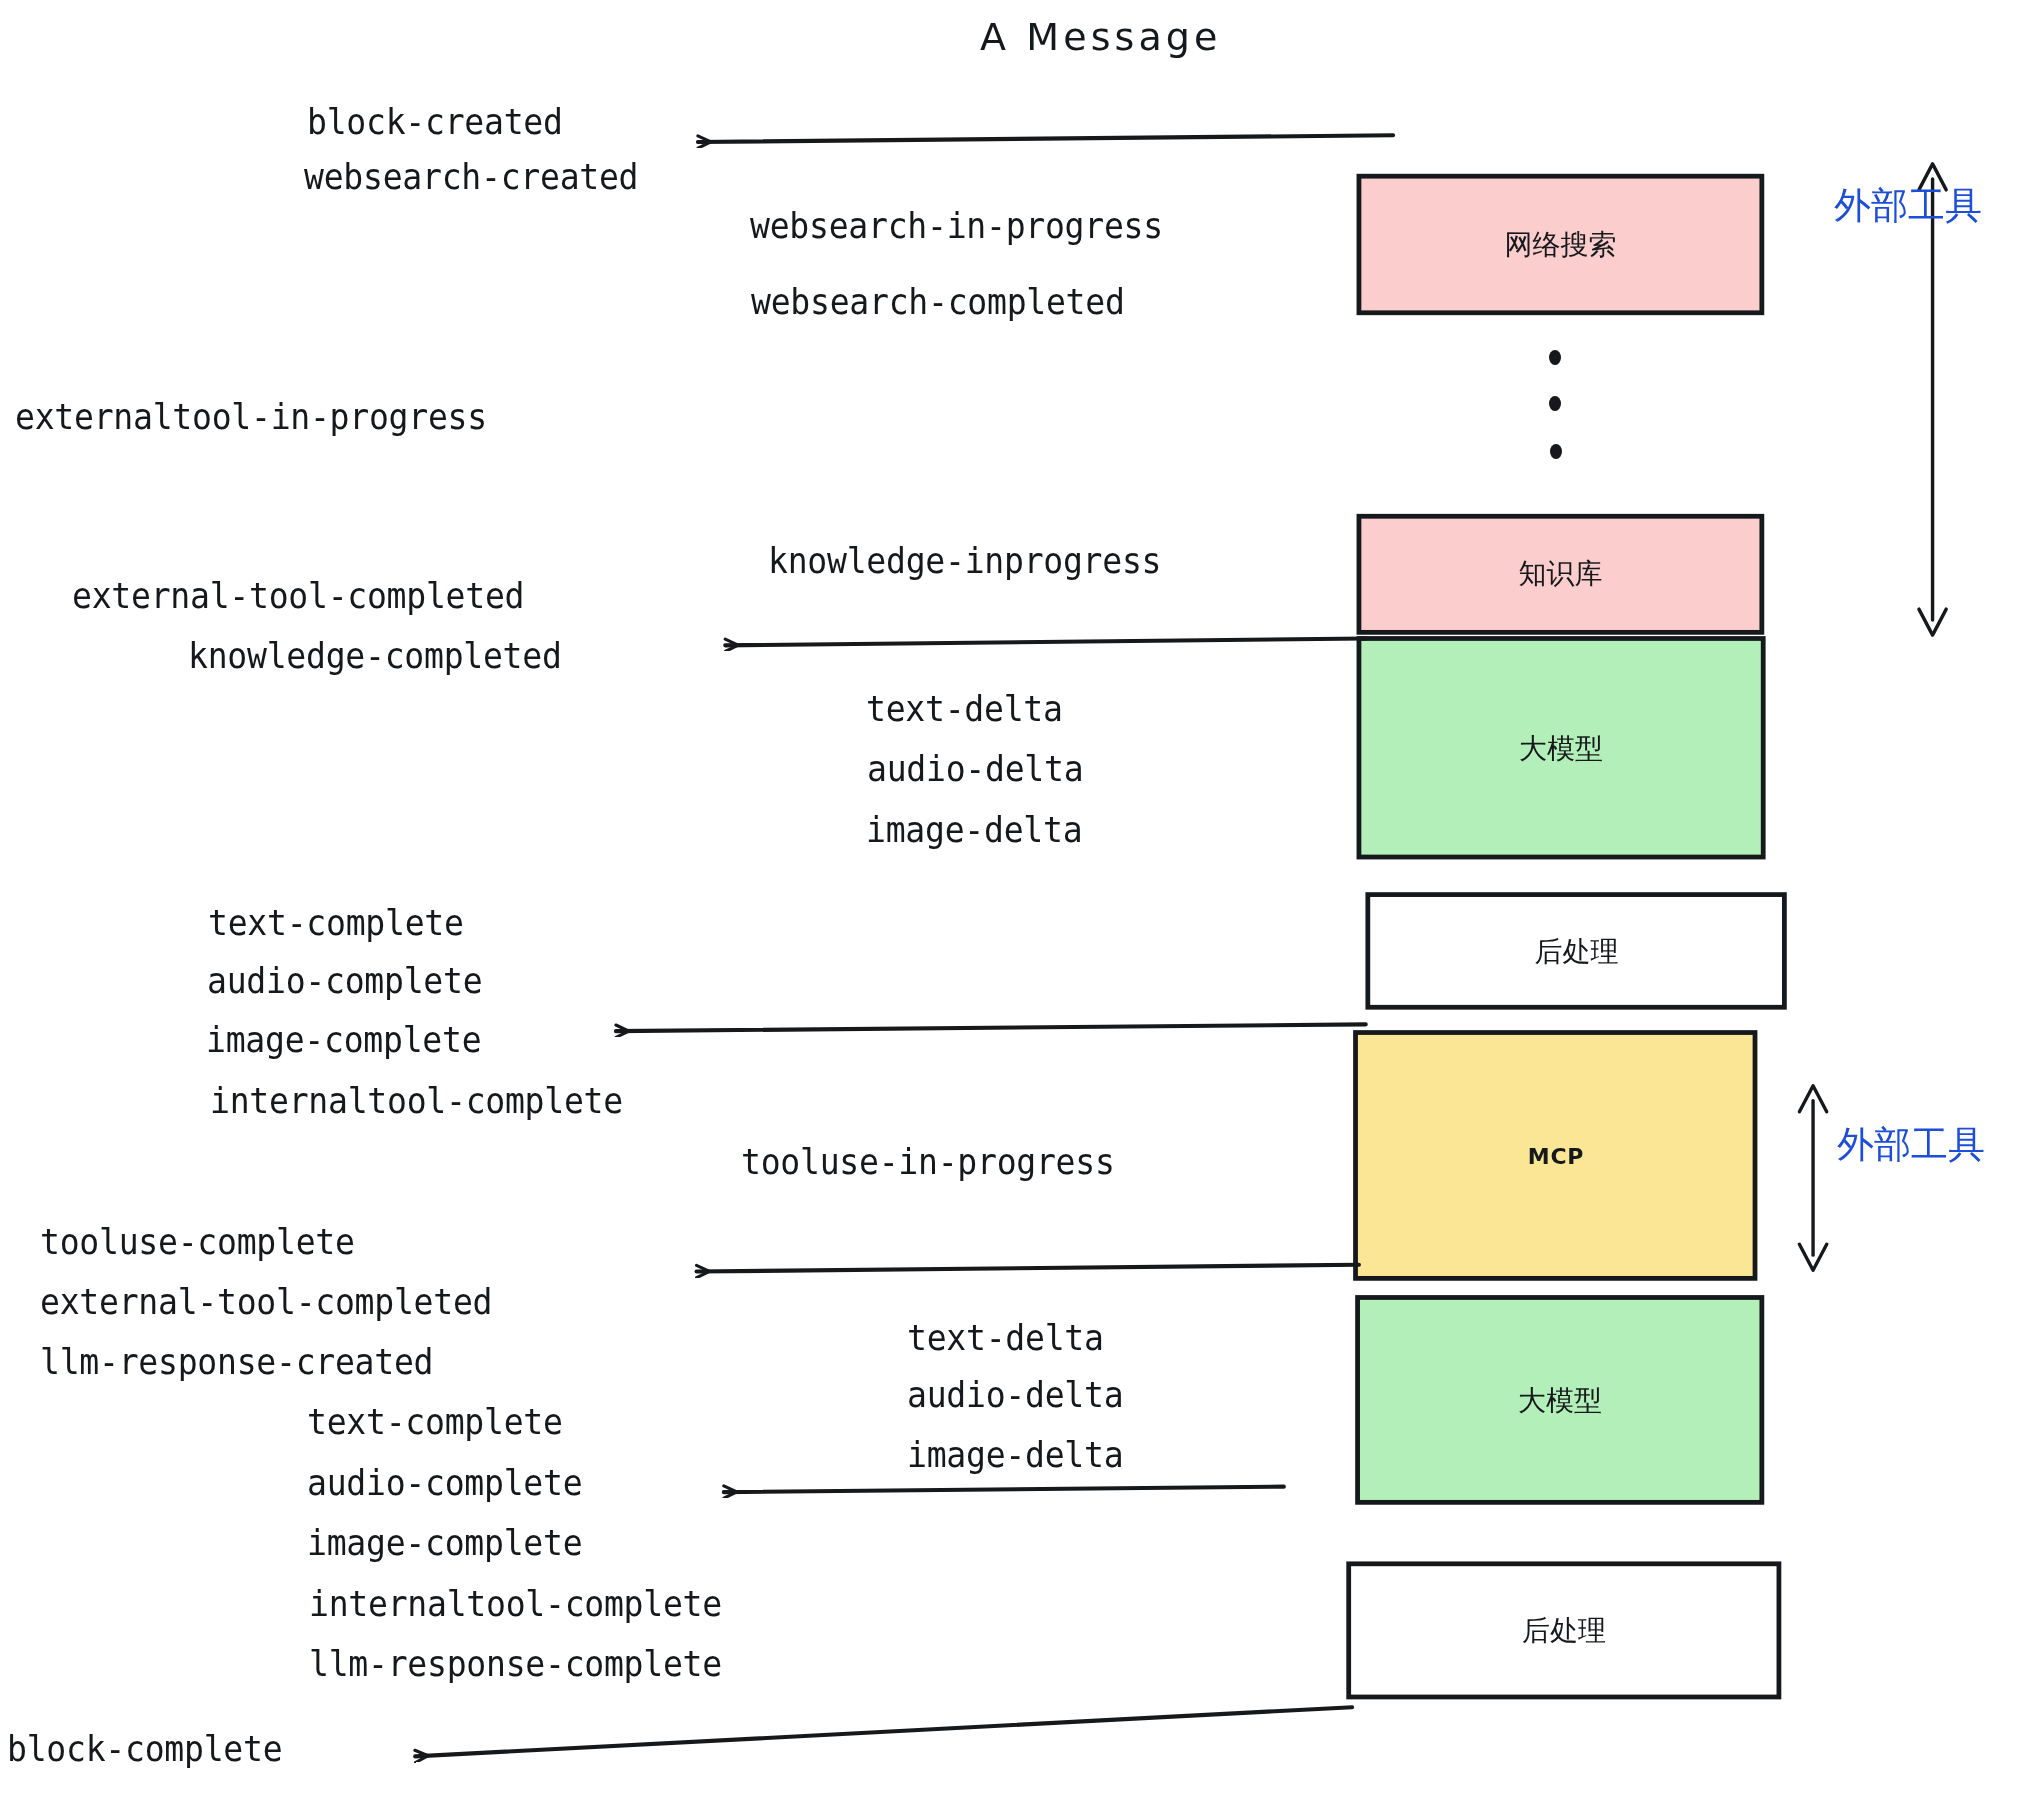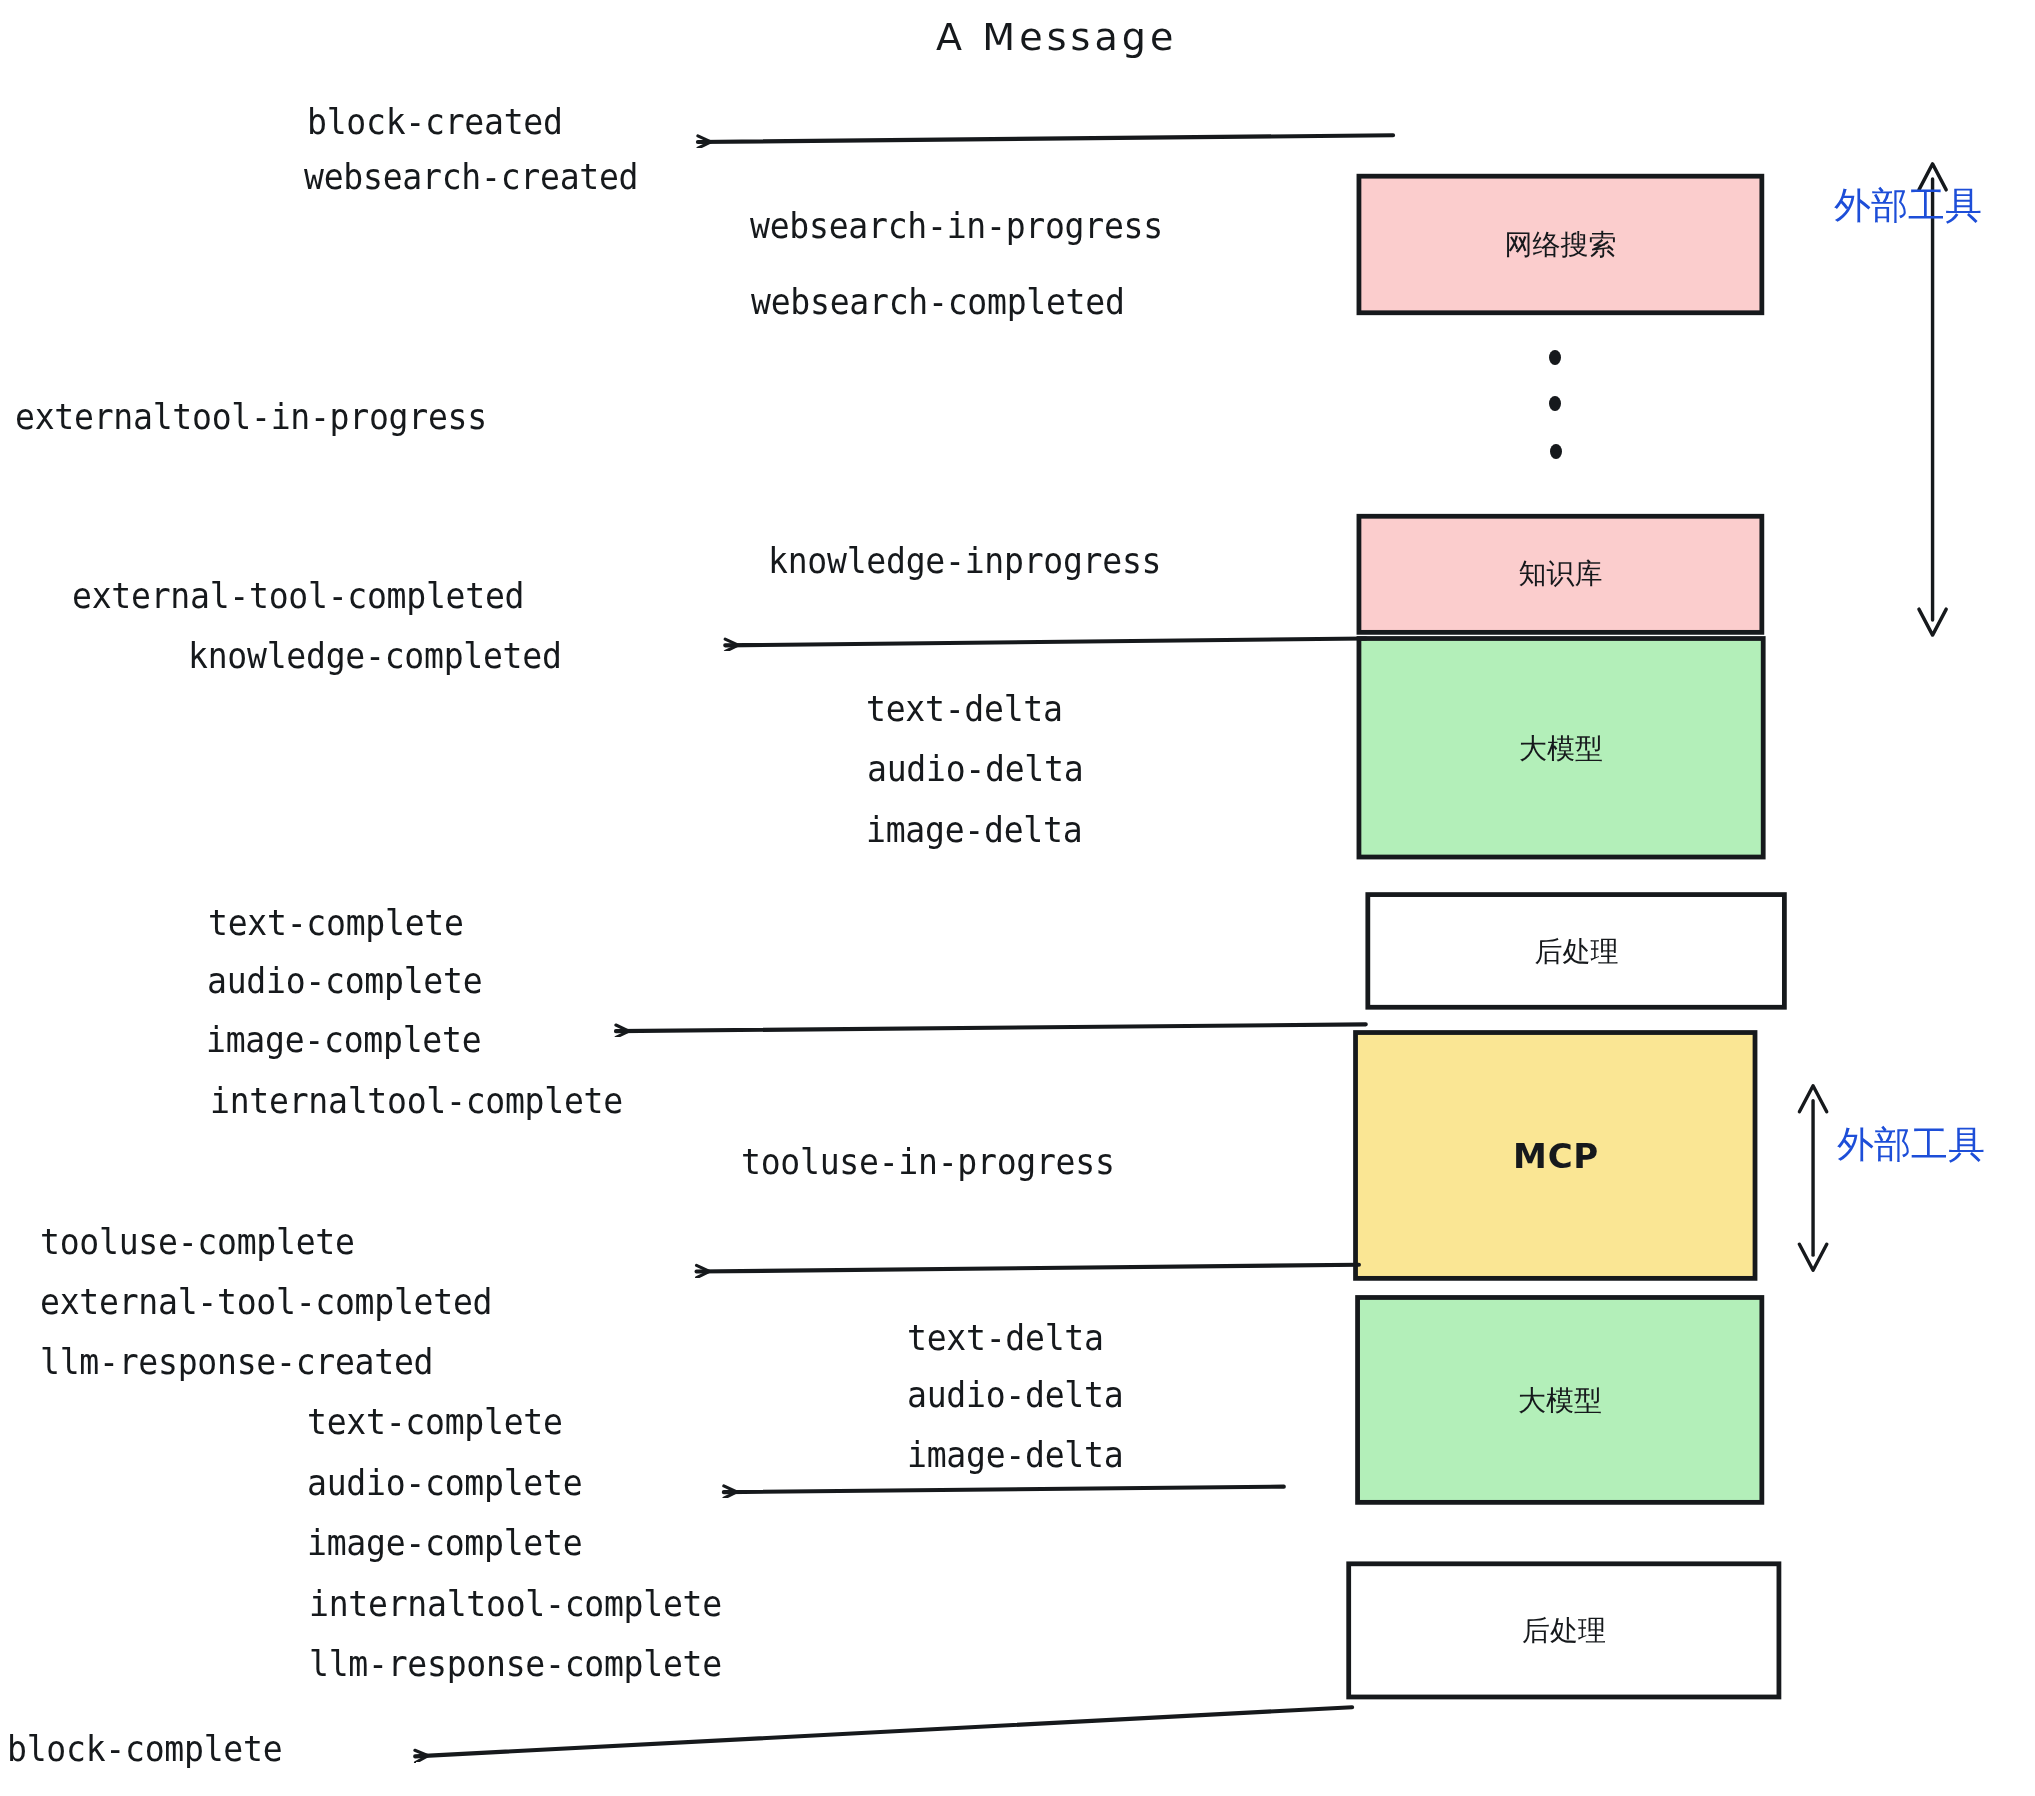--- a/index.html
+++ b/index.html
@@ -43,41 +43,41 @@
     position: absolute;
     display: flex;
     align-items: center;
     justify-content: center;
     font-family: "DejaVu Sans", sans-serif;
     font-size: 28px;
     color: #16191c;
     pointer-events: none;
     white-space: nowrap;
   }
-  .boxlabel.mcp { font-size: 34px; font-weight: 700; letter-spacing: 0.7px; }
+  .boxlabel.mcp { font-size: 22px; font-weight: 700; letter-spacing: 0.7px; }
   .sidelabel {
     position: absolute;
     font-family: "DejaVu Sans", sans-serif;
     font-size: 37px;
     color: #1d4ed8;
     white-space: nowrap;
   }
   .dot {
     position: absolute;
     width: 11.6px; height: 15px;
     background: #16191c;
     border-radius: 50%;
   }
 </style>
 </head>
 <body>
 
 <div id="stage">
 
-  <div class="title" style="left:936px; top:15px;">A Message</div>
+  <div class="title" style="left:980px; top:15px;">A Message</div>
 
   <svg class="layer" viewBox="0 0 2980 2630">
     <defs>
       <marker id="ahead" markerWidth="26" markerHeight="26" refX="22" refY="9" orient="auto" markerUnits="userSpaceOnUse">
         <path d="M22,0 L3,9 L22,18" fill="none" stroke="#16191c" stroke-width="4.5" stroke-linecap="round" stroke-linejoin="round"></path>
       </marker>
       <marker id="ahead-up" markerWidth="26" markerHeight="26" refX="9" refY="22" orient="auto" markerUnits="userSpaceOnUse">
         <path d="M0,22 L9,3 L18,22" fill="none" stroke="#16191c" stroke-width="4.5" stroke-linecap="round" stroke-linejoin="round"></path>
       </marker>
     </defs>

